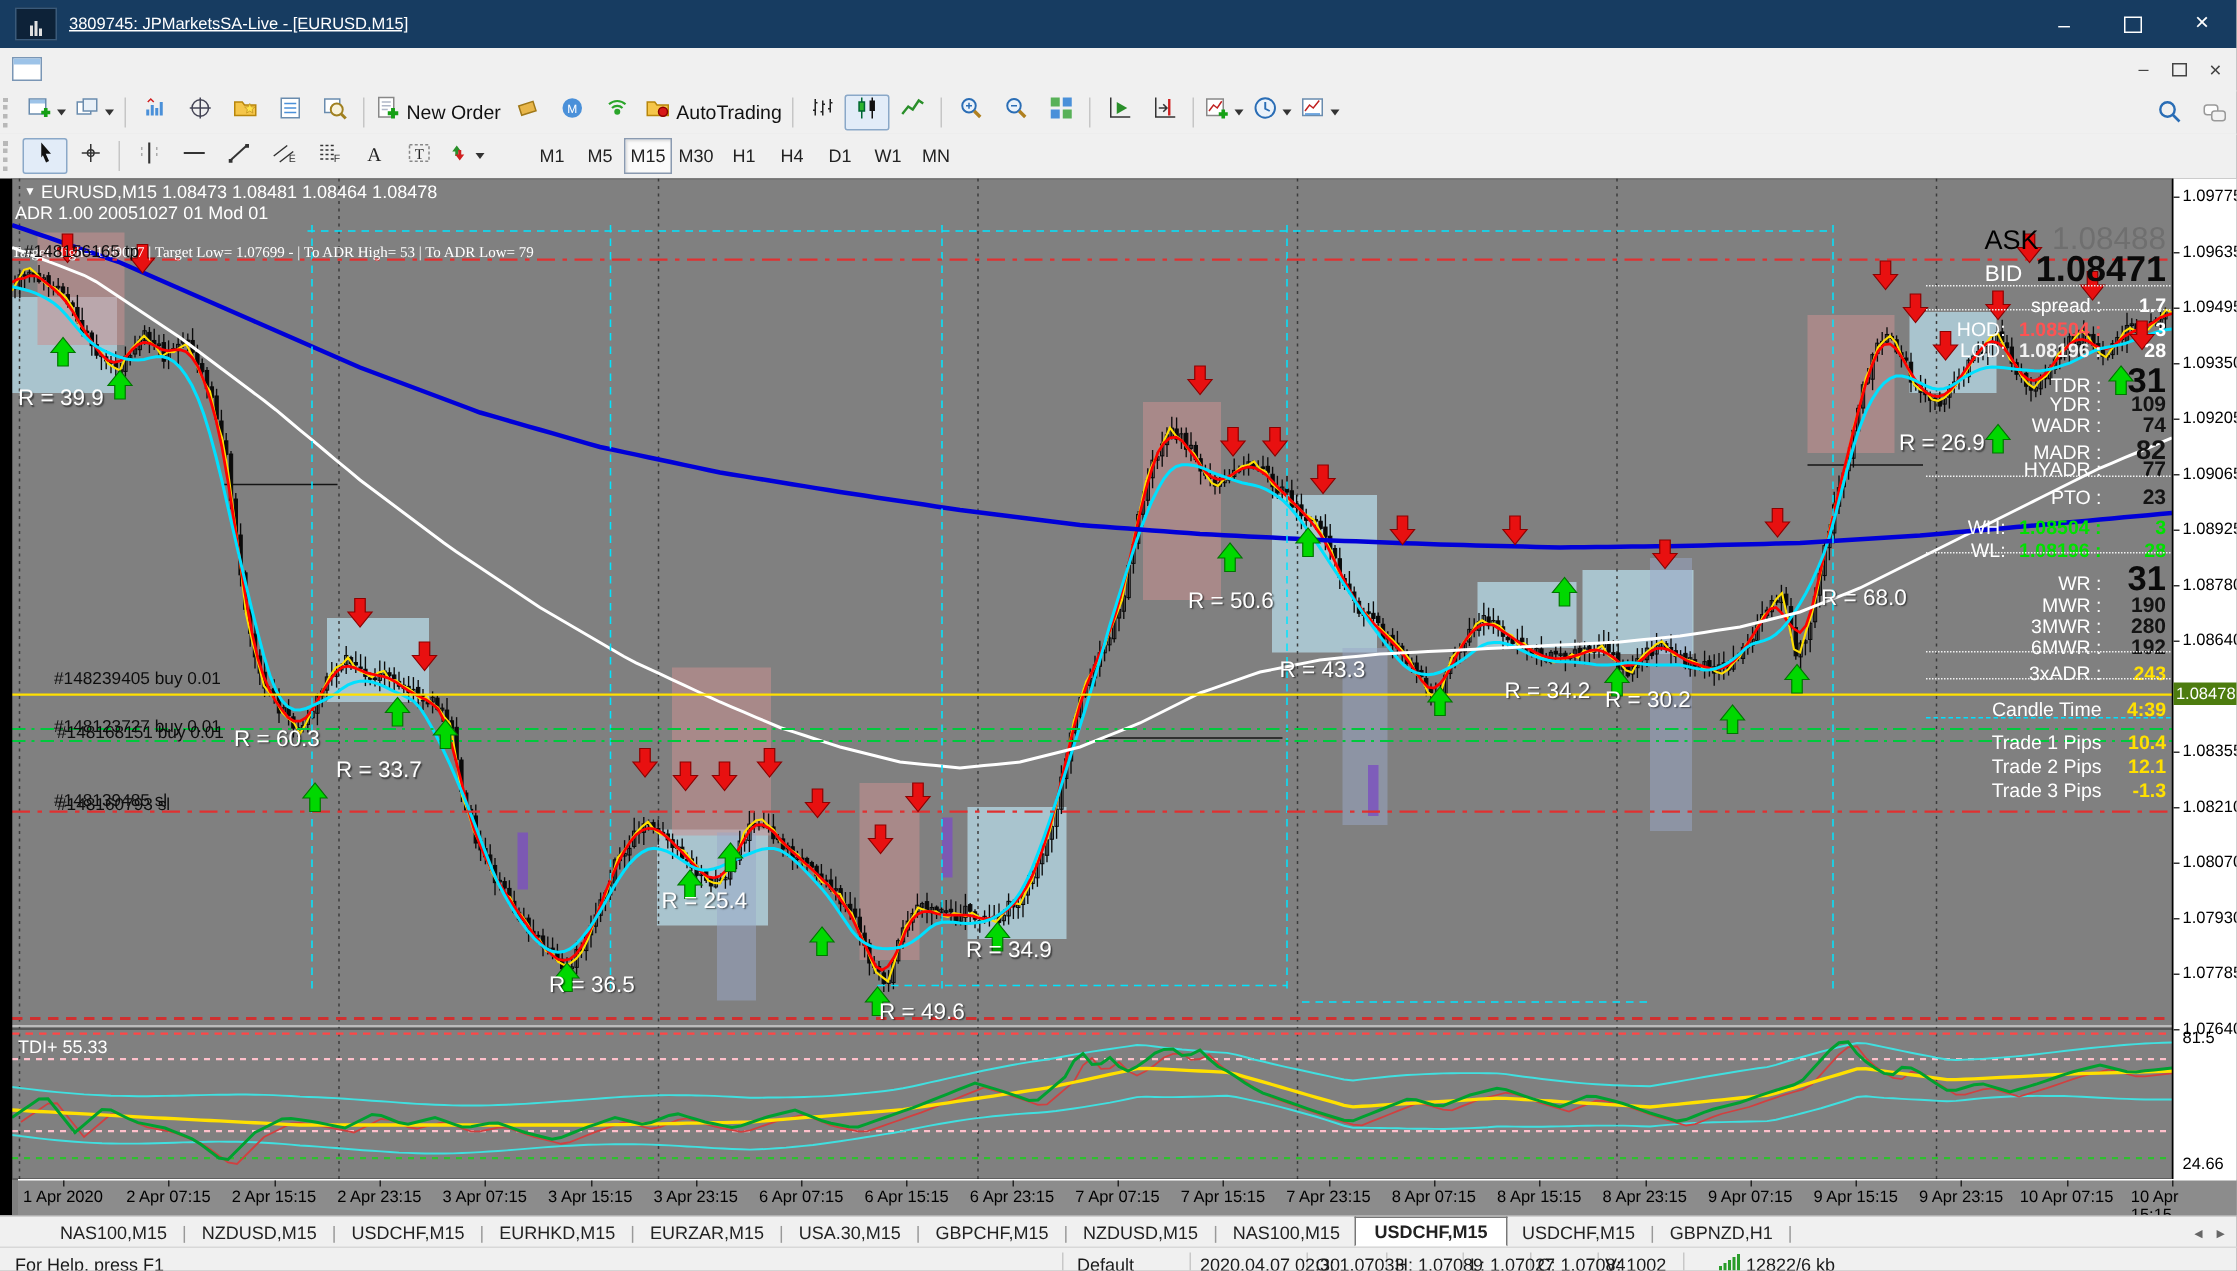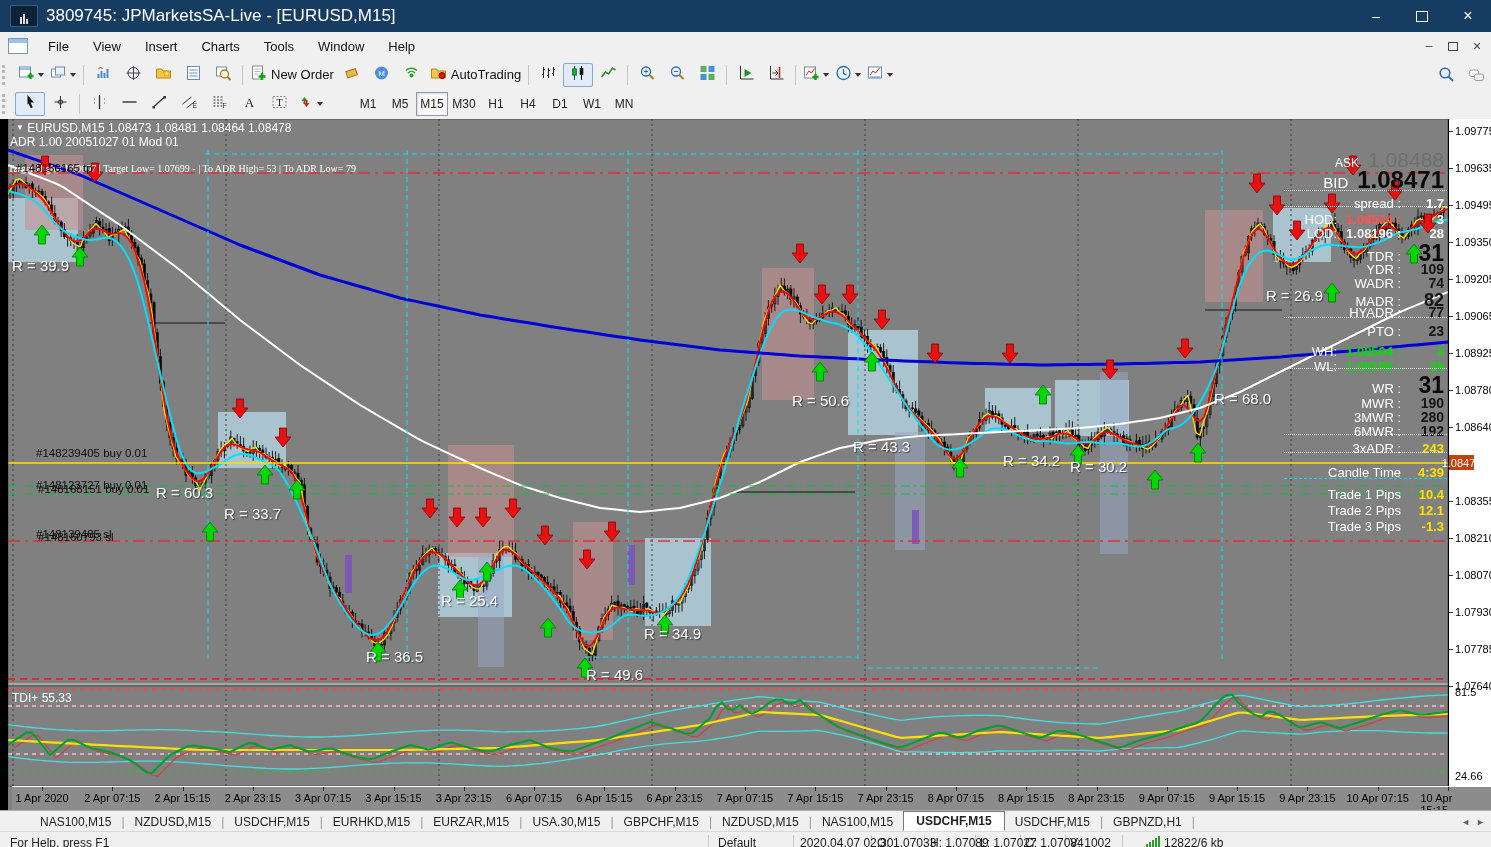--- a/index.html
+++ b/index.html
@@ -4,21 +4,21 @@
 <style>
   html,body{margin:0;padding:0;}
   body{width:1491px;height:847px;overflow:hidden;position:relative;background:#f0f0f0;
        font-family:"Liberation Sans",sans-serif;-webkit-font-smoothing:antialiased;}
   
   .titlebar{position:absolute;left:0;top:0;width:1491px;height:32px;background:#173c61;color:#fff;
             display:flex;align-items:center;}
   .app-icon{width:22px;height:16px;margin:0 8px 0 10px;background:#0d2238;border:1px solid #3a5a7a;
             display:flex;align-items:flex-end;justify-content:center;gap:1px;padding:2px 2px;}
   .app-icon i{display:block;width:2px;background:#e0e0e0;}
-  .title-text{font-size:17px;}
+  .title-text{font-size:11px;text-decoration:underline;}
   .win-controls{margin-left:auto;display:flex;height:32px;}
   .win-btn{width:46px;height:32px;display:flex;align-items:center;justify-content:center;
            color:#fff;font-size:14px;cursor:default;}
   .win-btn .maxi{width:10px;height:9px;border:1px solid #fff;display:block;}
   
   .menubar{position:absolute;left:0;top:32px;width:1491px;height:28px;background:#f0f0f0;
            border-bottom:1px solid #e2e2e2;display:flex;align-items:center;font-size:13px;color:#111;}
   .menu-chart-icon{width:18px;height:14px;margin:0 8px 0 8px;border:1px solid #7a96b5;background:#fff;position:relative;}
   .menu-chart-icon::before{content:"";position:absolute;left:0;top:0;right:0;height:4px;background:#9dc3e8;}
   .menu-item{padding:4px 12px;cursor:default;}
@@ -57,21 +57,21 @@
   .p-row{position:absolute;right:47px;display:flex;align-items:baseline;justify-content:flex-end;gap:9px;}
   .p-label{color:#fff;font-size:13px;}
   .p-mid{font-size:13px;font-weight:bold;}
   .p-val{font-size:13px;font-weight:bold;color:#fff;min-width:34px;text-align:right;}
   .p-sep{position:absolute;right:44px;width:163px;border-top:1px dotted #f2f2f2;}
   .p-sep.cyan{border-top:1px dashed #00e0ff;}
   
   #price-axis{position:absolute;left:1448px;top:0;width:43px;height:667px;background:#fff;border-left:1px solid #000;}
   .pa-label{position:absolute;left:6px;font-size:11px;color:#000;}
   .pa-tick{position:absolute;left:0;width:4px;height:1px;background:#333;}
-  .pa-current{position:absolute;left:0;width:25px;height:15px;background:#c2410c;color:#fff;font-size:11px;
+  .pa-current{position:absolute;left:0;width:43px;height:15px;background:#4d7c0f;color:#fff;font-size:11px;
               display:flex;align-items:center;justify-content:center;}
   
   #time-axis{position:absolute;left:12px;top:667px;width:1491px;height:24px;background:#8c8c8c;border-top:1px solid #ffffff;}
   .ta-label{position:absolute;top:5px;font-size:11px;color:#000;transform:translateX(-50%);}
   .ta-tick{position:absolute;top:0;width:1px;height:4px;background:#222;}
   
   #tabbar{position:absolute;left:0;top:810px;width:1491px;height:21px;background:#f0f0f0;border-top:1px solid #b0b0b0;
           display:flex;align-items:center;font-size:12px;color:#222;}
   .tab{padding:2px 10px;cursor:default;}
   .tab.active{background:#fff;border:1px solid #777;border-bottom-color:#fff;font-weight:bold;padding:2px 12px;margin-top:-2px;}
@@ -99,29 +99,20 @@
     <div class="win-btn">–</div>
     <div class="win-btn">
         <span class="maxi"></span>
       </div>
     <div class="win-btn" style="font-size:16px;">×</div>
   </div>
 </div>
 
 <div class="menubar">
   <div class="menu-chart-icon"></div>
-  <div id="menus" style="display:flex;">
-      <div class="menu-item">File</div>
-      <div class="menu-item">View</div>
-      <div class="menu-item">Insert</div>
-      <div class="menu-item">Charts</div>
-      <div class="menu-item">Tools</div>
-      <div class="menu-item">Window</div>
-      <div class="menu-item">Help</div>
-    </div>
   <div class="child-controls">
     <div class="child-btn">–</div>
     <div class="child-btn">
         <span class="restore-glyph"></span>
       </div>
     <div class="child-btn" style="font-size:14px;">×</div>
   </div>
 </div>
 
 <div class="toolbar" id="tb1">
@@ -1405,21 +1396,21 @@
     </svg>
   <div id="overlay">
     <div class="ov info-line" style="left:16px;top:2px;">
       <span style="font-size:8px;vertical-align:2px;">▼</span>
       <span>EURUSD,M15  1.08473 1.08481 1.08464 1.08478</span></div>
     <div class="ov info-line" style="left:10px;top:16px;">ADR 1.00 20051027 01 Mod 01</div>
     <div class="ov info-target" style="left:8px;top:44px;">Target High= 1.09007  | Target Low= 1.07699  - | To ADR High= 53  | To ADR Low= 79</div>
     <div class="ov tdi-label" style="left:12px;top:572px;">TDI+ 55.33</div>
     <div id="panel">
         <div class="p-row" style="top: 29px;">
-          <span class="p-label" style="font-size: 12px; color: #ffffff;">ASK</span>
+          <span class="p-label" style="font-size: 18px; color: #000000;">ASK</span>
           <span class="p-val" style="font-size: 21px; color: rgb(111, 111, 111); font-weight: normal;">1.08488</span>
         </div>
         <div class="p-row" style="top: 47px;">
           <span class="p-label" style="font-size: 15px; color: #ffffff;">BID</span>
           <span class="p-val" style="font-size: 24px; color: rgb(10, 10, 10);">1.08471</span>
         </div>
         <div class="p-row" style="top: 77px;">
           <span class="p-label" style="">spread :</span>
           <span class="p-val" style="">1.7</span>
         </div>

